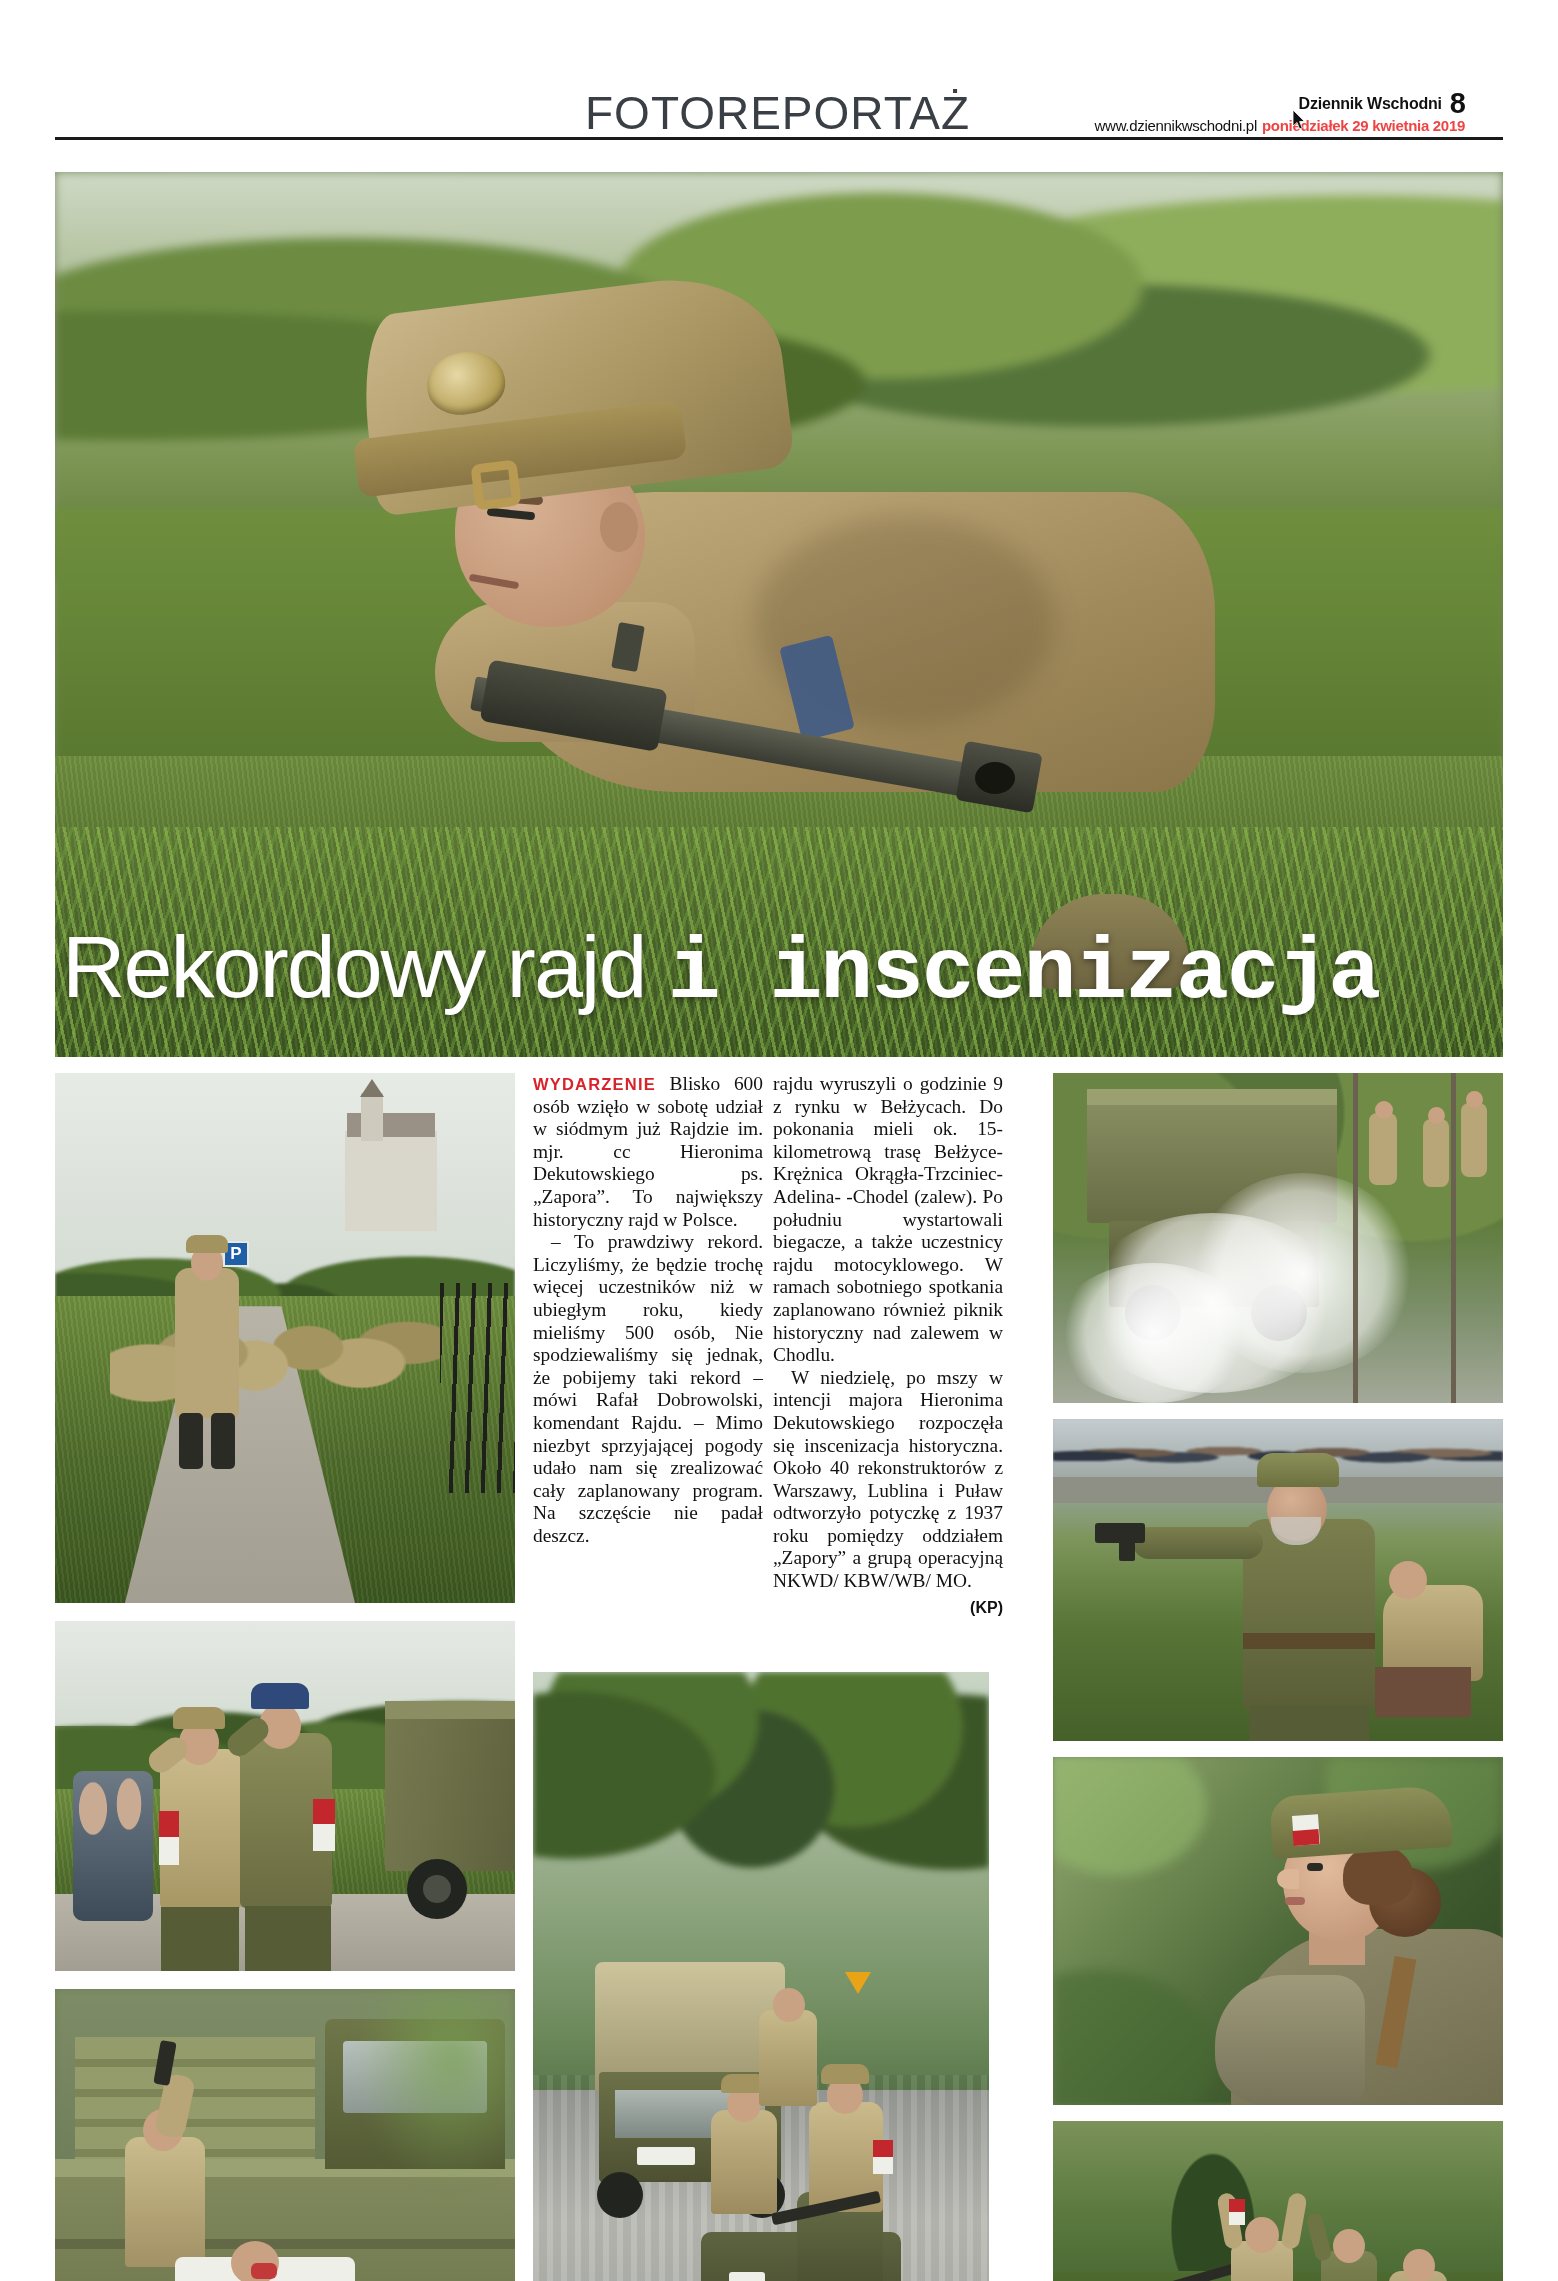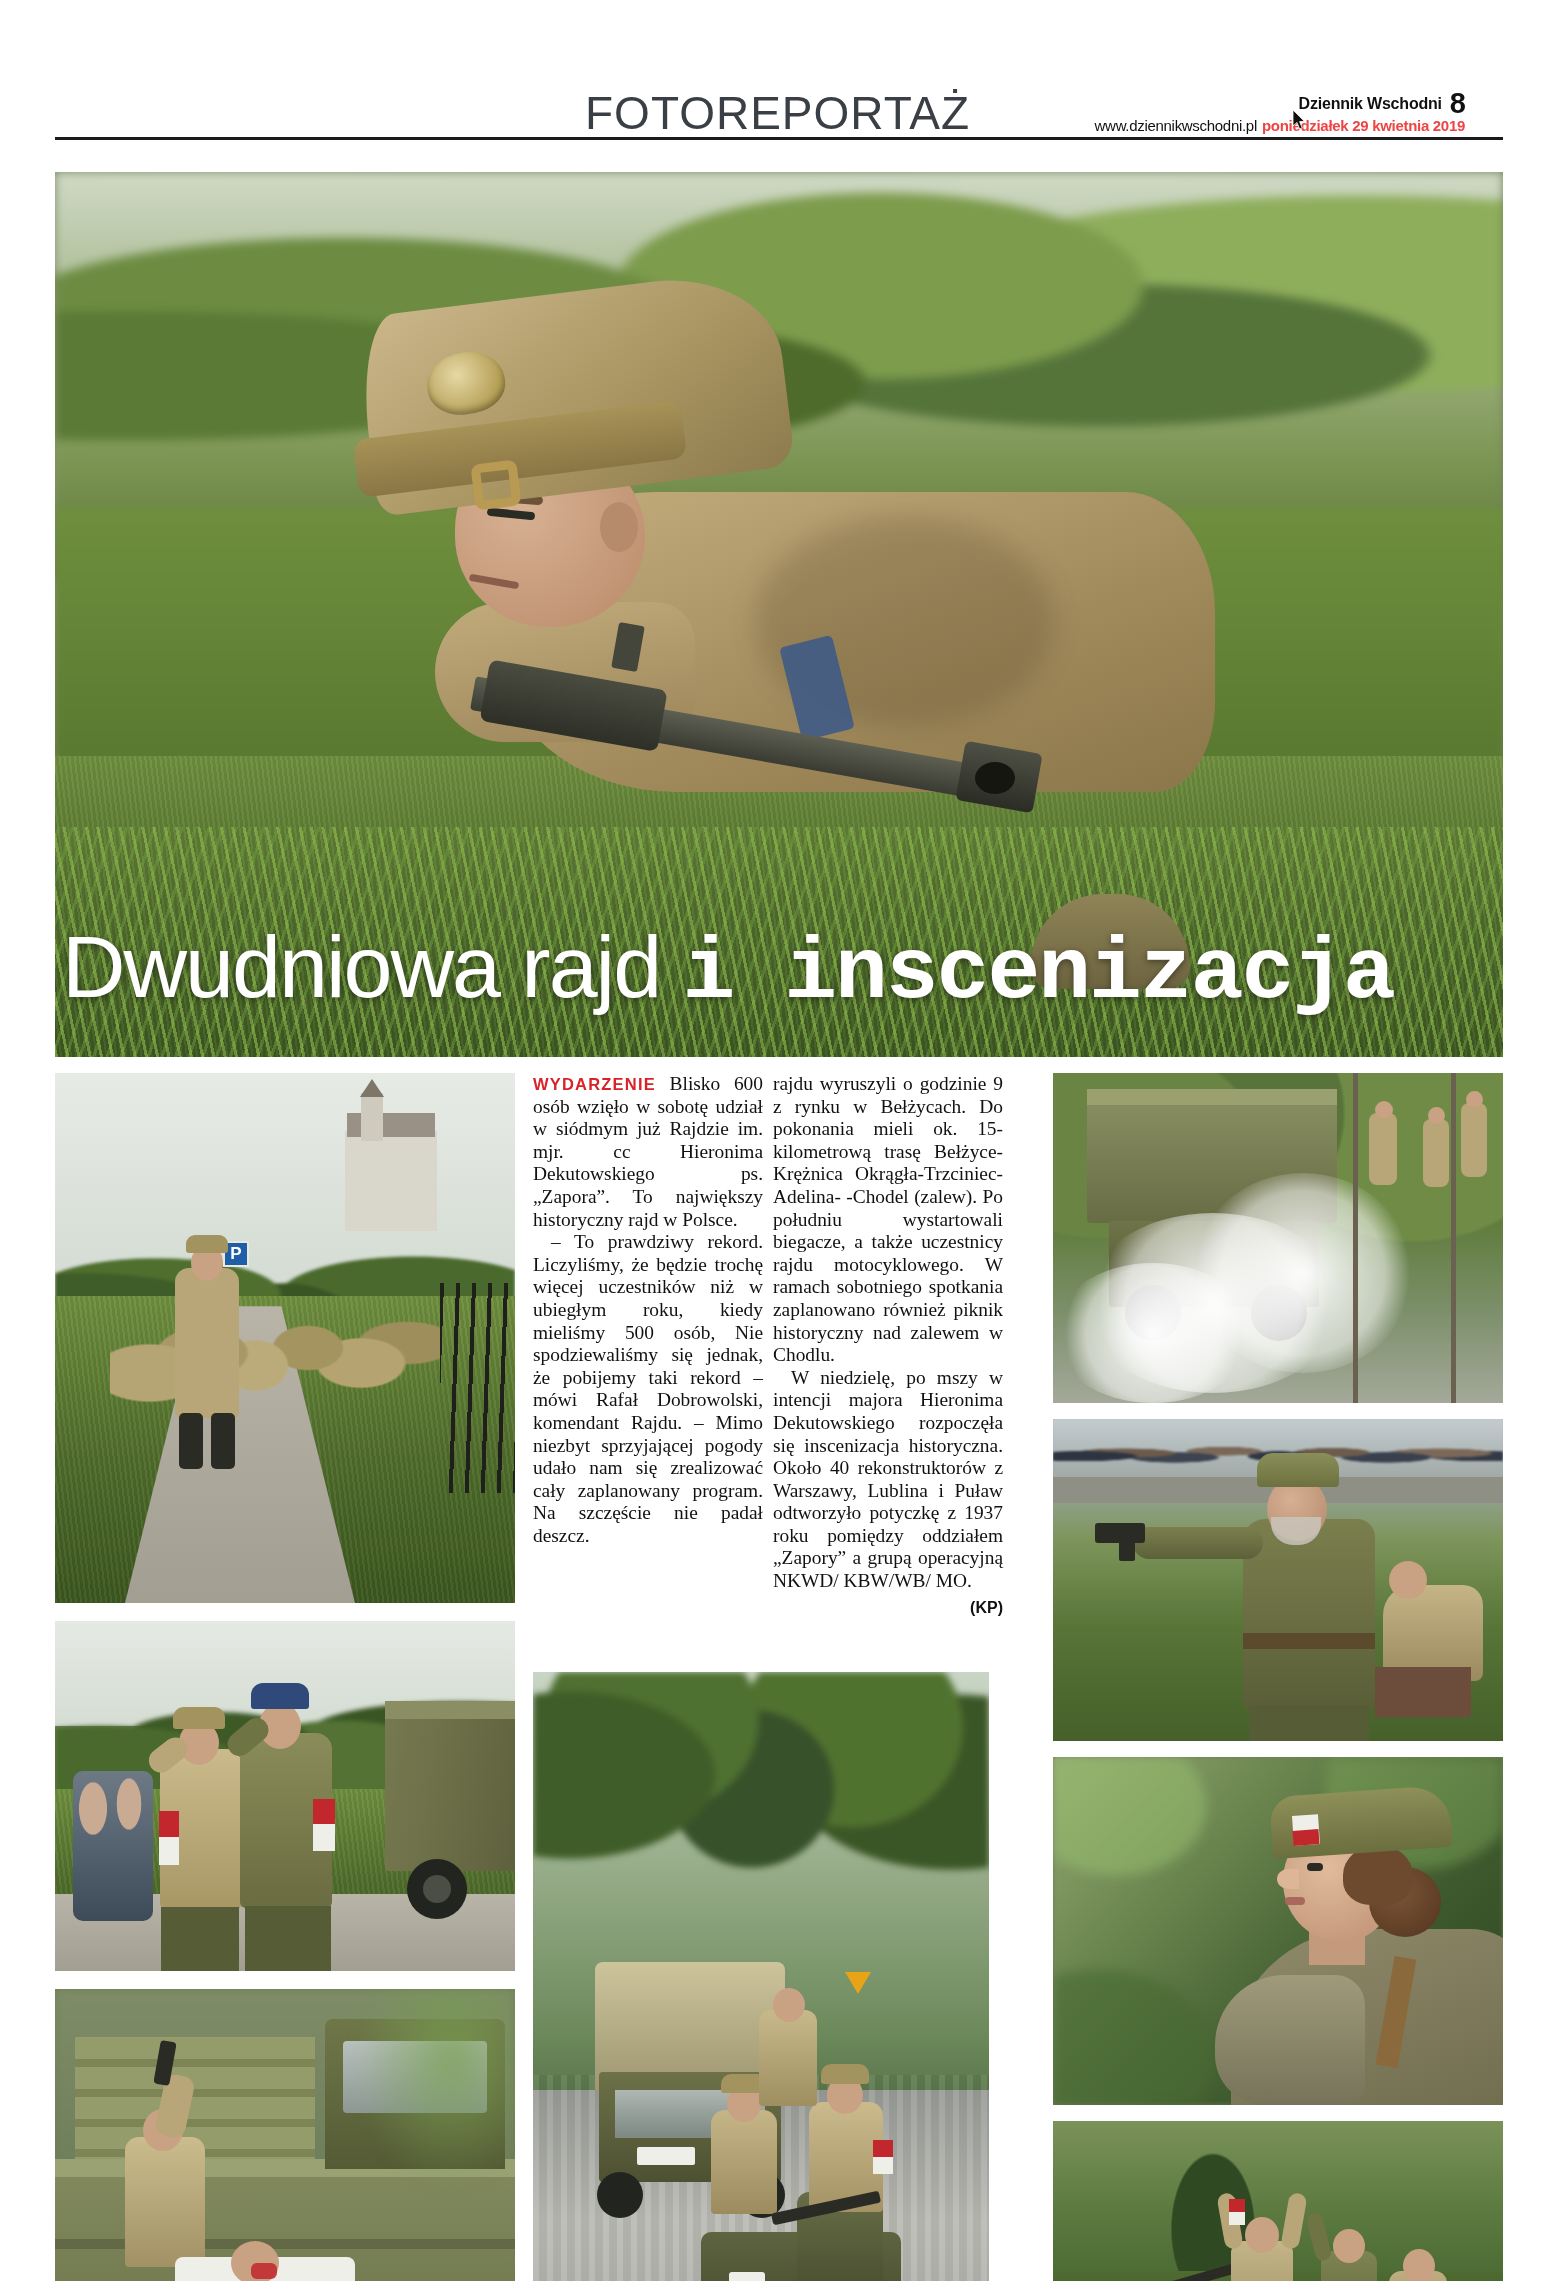--- a/index.html
+++ b/index.html
@@ -362,21 +362,21 @@
     <div class="fig" style="left:920px;top:590px;width:40px;height:32px;
          background:#15160f; border-radius:50%;"></div>
     <div class="fig" style="left:560px;top:452px;width:26px;height:46px;
          background:#44463b; transform: rotate(10deg); border-radius:3px;"></div>
 
     <div class="fig" style="left:975px;top:722px;width:160px;height:95px;
          background: linear-gradient(#8f8457,#6d6440);
          border-radius: 80px 80px 24px 24px;"></div>
 
     <div class="headline" style="position:absolute;left:7px;top:753px;">
-      <span class="light">Dwudniowa rajd </span><span class="bold">i inscenizacja</span>
+      <span class="light">Rekordowy rajd </span><span class="bold">i inscenizacja</span>
     </div>
   </div>
 
   <div class="col col-1">
     <p class="first">
       <span class="kicker">WYDARZENIE</span>
       <span>Blisko 600 osób wzięło w sobotę udział w siódmym już Rajdzie im. mjr. cc Hieronima Dekutowskiego ps. „Zapora”. To największy historyczny rajd w Polsce.</span>
     </p>
     <p><span>– To prawdziwy rekord. Liczyliśmy, że będzie trochę więcej uczestników niż w ubiegłym roku, kiedy mieliśmy 500 osób, Nie spodziewaliśmy się jednak, że pobijemy taki rekord – mówi Rafał Dobrowolski, komendant Rajdu. – Mimo niezbyt sprzyjającej pogody udało nam się zrealizować cały zaplanowany program. Na szczęście nie padał deszcz.</span></p>
   </div>

